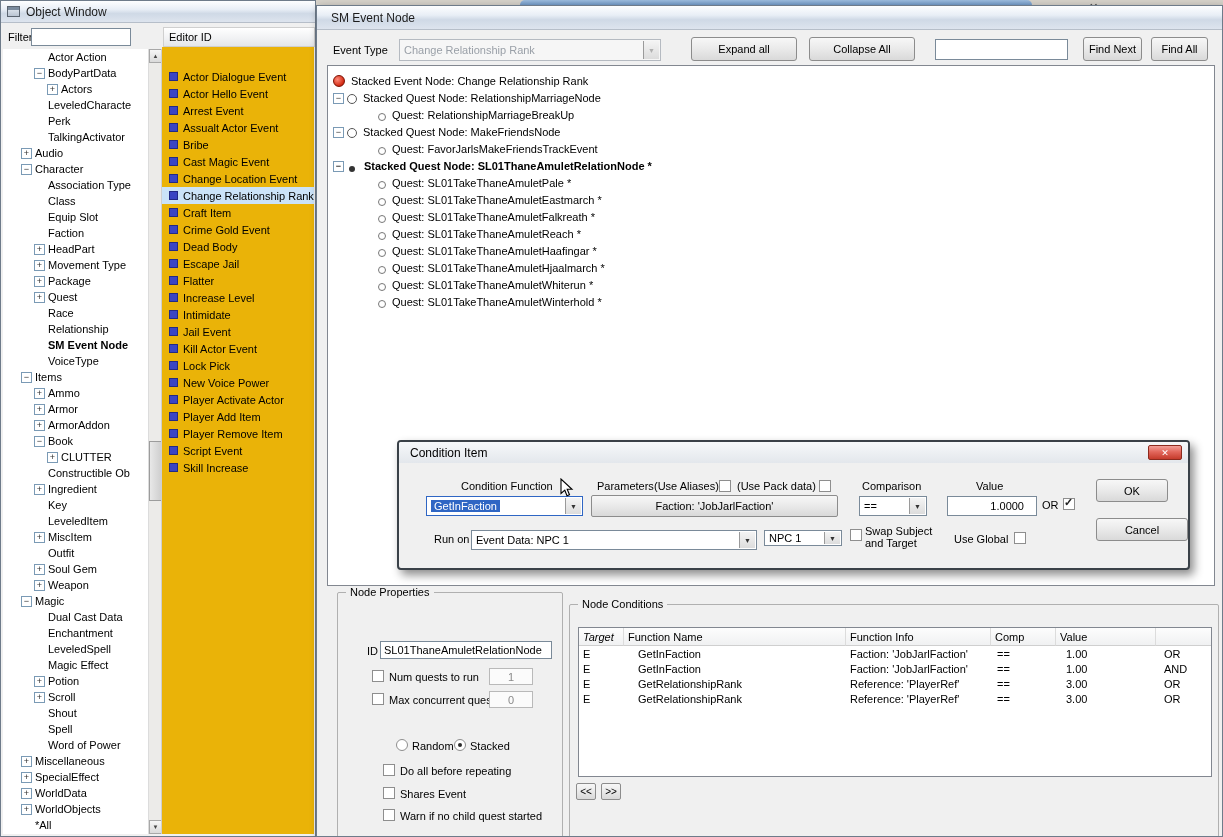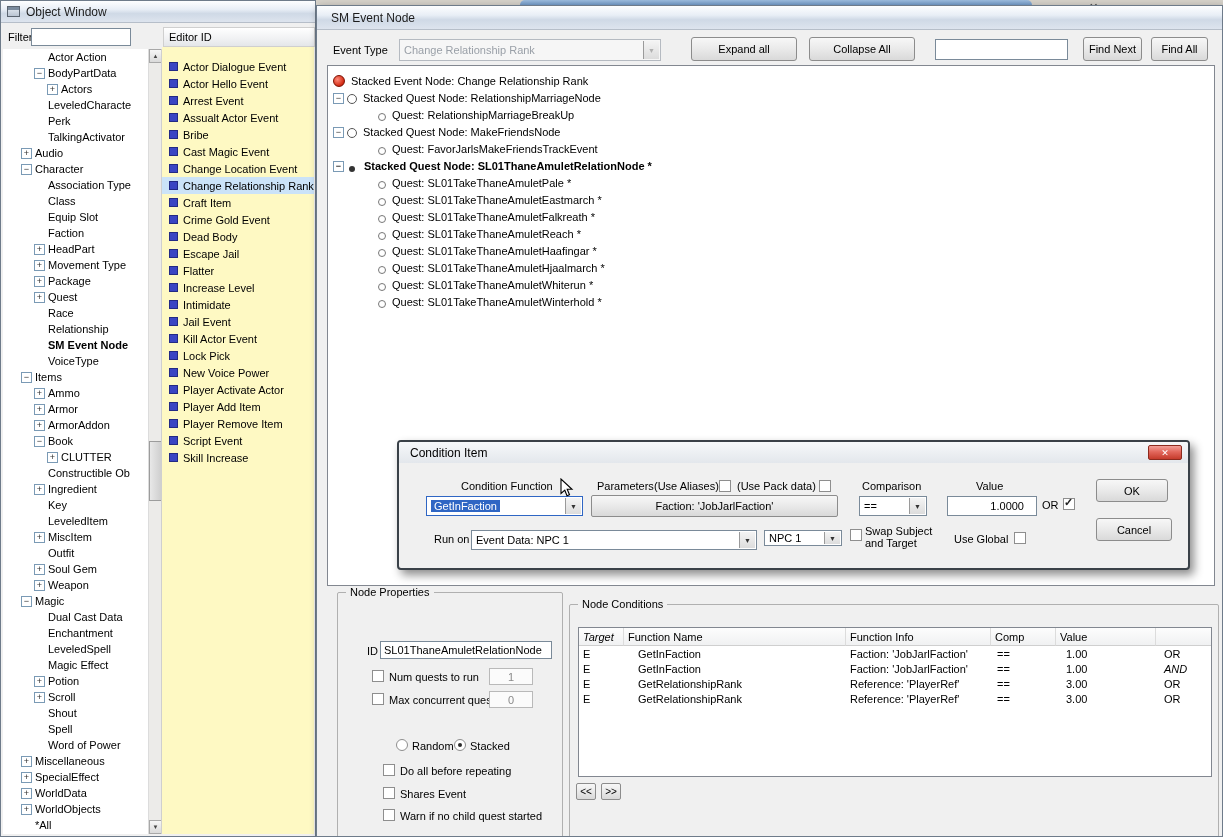--- a/index.html
+++ b/index.html
@@ -44,21 +44,21 @@
   #obj-tree-pane{position:absolute;left:2px;top:48px;width:145px;bottom:2px;background:#fff;overflow:hidden;}
   .trow{height:16px;display:flex;align-items:center;white-space:nowrap;overflow:hidden}
   .trow.bold .tlbl{font-weight:bold}
   .exp{width:11px;height:11px;flex:none;border:1px solid #7a9ab5;background:#fff;font-size:9px;line-height:9px;
        text-align:center;color:#333;margin-right:3px}
   .expsp{width:14px;flex:none}
   #obj-scrollbar{position:absolute;left:147px;top:48px;width:13px;bottom:2px;background:#ecebe9;border-left:1px solid #dcdcdc}
   .sb-btn{position:absolute;left:0;width:13px;height:14px;display:flex;align-items:center;justify-content:center;
           font-size:6px;color:#444;background:linear-gradient(#f6f6f6,#dadada);border:1px solid #a8a8a8}
   .sb-thumb{position:absolute;left:0;width:13px;background:linear-gradient(90deg,#e8e8e8,#cfcfcf);border:1px solid #9c9c9c}
-  #editor-list{position:absolute;left:161px;top:46px;right:1px;bottom:2px;background:#fef9c3;overflow:hidden;padding-top:11px}
+  #editor-list{position:absolute;left:161px;top:46px;right:1px;bottom:2px;background:#eab308;overflow:hidden;padding-top:21px}
   .erow{height:17px;display:flex;align-items:center;padding-left:7px;white-space:nowrap;overflow:hidden}
   .erow.sel{background:#cbe3f8}
   .eicon{width:9px;height:9px;background:#3a45c3;border:1px solid #232a85;margin-right:5px;flex:none}
   #ow-editor-header{position:absolute;left:162px;top:26px;width:152px;height:20px;display:flex;align-items:center;padding-left:5px;
                     background:linear-gradient(#ffffff,#f0f1f3 60%,#e4e6e9);border:1px solid #cfcfcf;font-size:11px}
 
   
   #sm-tree-list{position:absolute;left:10px;top:59px;width:888px;height:521px;background:#fff;border:1px solid #828790;
                 overflow:hidden;padding-top:4px}
   .smrow{height:17px;display:flex;align-items:flex-end;white-space:nowrap;overflow:hidden}
@@ -545,21 +545,21 @@
               <div class="ccell c3" style="width: 65px;">==</div>
               <div class="ccell c4" style="width: 100px;">1.00</div>
               <div class="ccell c5" style="width: 57px;">OR</div>
             </div>
             <div class="crow">
               <div class="ccell c0" style="width: 45px;">E</div>
               <div class="ccell c1" style="width: 222px;">GetInFaction</div>
               <div class="ccell c2" style="width: 145px;">Faction: 'JobJarlFaction'</div>
               <div class="ccell c3" style="width: 65px;">==</div>
               <div class="ccell c4" style="width: 100px;">1.00</div>
-              <div class="ccell c5" style="width: 57px; font-style: italic;">AND</div>
+              <div class="ccell c5" style="width: 57px;">AND</div>
             </div>
             <div class="crow">
               <div class="ccell c0" style="width: 45px;">E</div>
               <div class="ccell c1" style="width: 222px;">GetRelationshipRank</div>
               <div class="ccell c2" style="width: 145px;">Reference: 'PlayerRef'</div>
               <div class="ccell c3" style="width: 65px;">==</div>
               <div class="ccell c4" style="width: 100px;">3.00</div>
               <div class="ccell c5" style="width: 57px;">OR</div>
             </div>
             <div class="crow">
@@ -603,21 +603,21 @@
       <span>==</span>
       <span class="arr">▼</span>
     </div>
     <input class="tb-input abs" style="left: 548px; top: 54px; width: 90px; height: 20px; text-align: right; padding-right: 12px;" value="1.0000">
     <span class="lab" style="left:643px;top:57px">OR</span>
     <span class="cb" style="left:664px;top:56px">
       <span>✓</span>
     </span>
 
     <button class="btn abs" style="left:697px;top:37px;width:72px;height:23px">OK</button>
-    <button class="btn abs" style="left:697px;top:76px;width:76px;height:23px">Cancel</button>
+    <button class="btn abs" style="left:697px;top:76px;width:92px;height:23px">Cancel</button>
 
     <span class="lab" style="left:35px;top:91px">Run on</span>
     <div class="combo" style="left:72px;top:88px;width:286px;height:20px">
       <span>Event Data: NPC 1</span>
       <span class="arr">▼</span>
     </div>
     <div class="combo" style="left:365px;top:88px;width:78px;height:16px">
       <span>NPC 1</span>
       <span class="arr">▼</span>
     </div>

